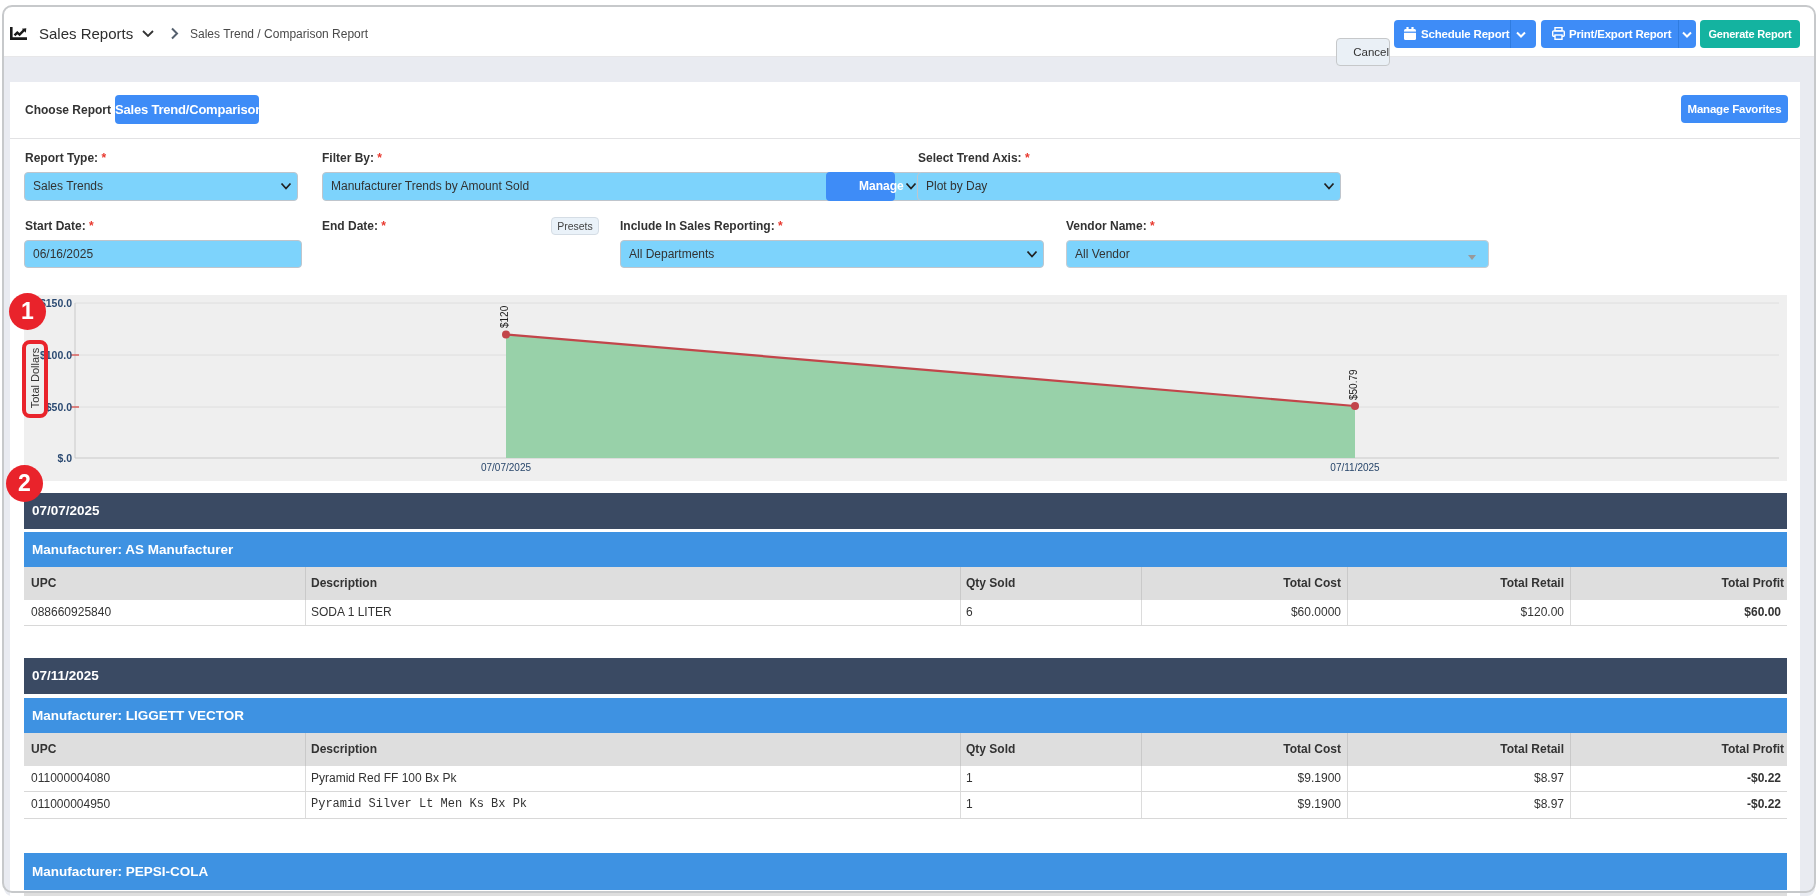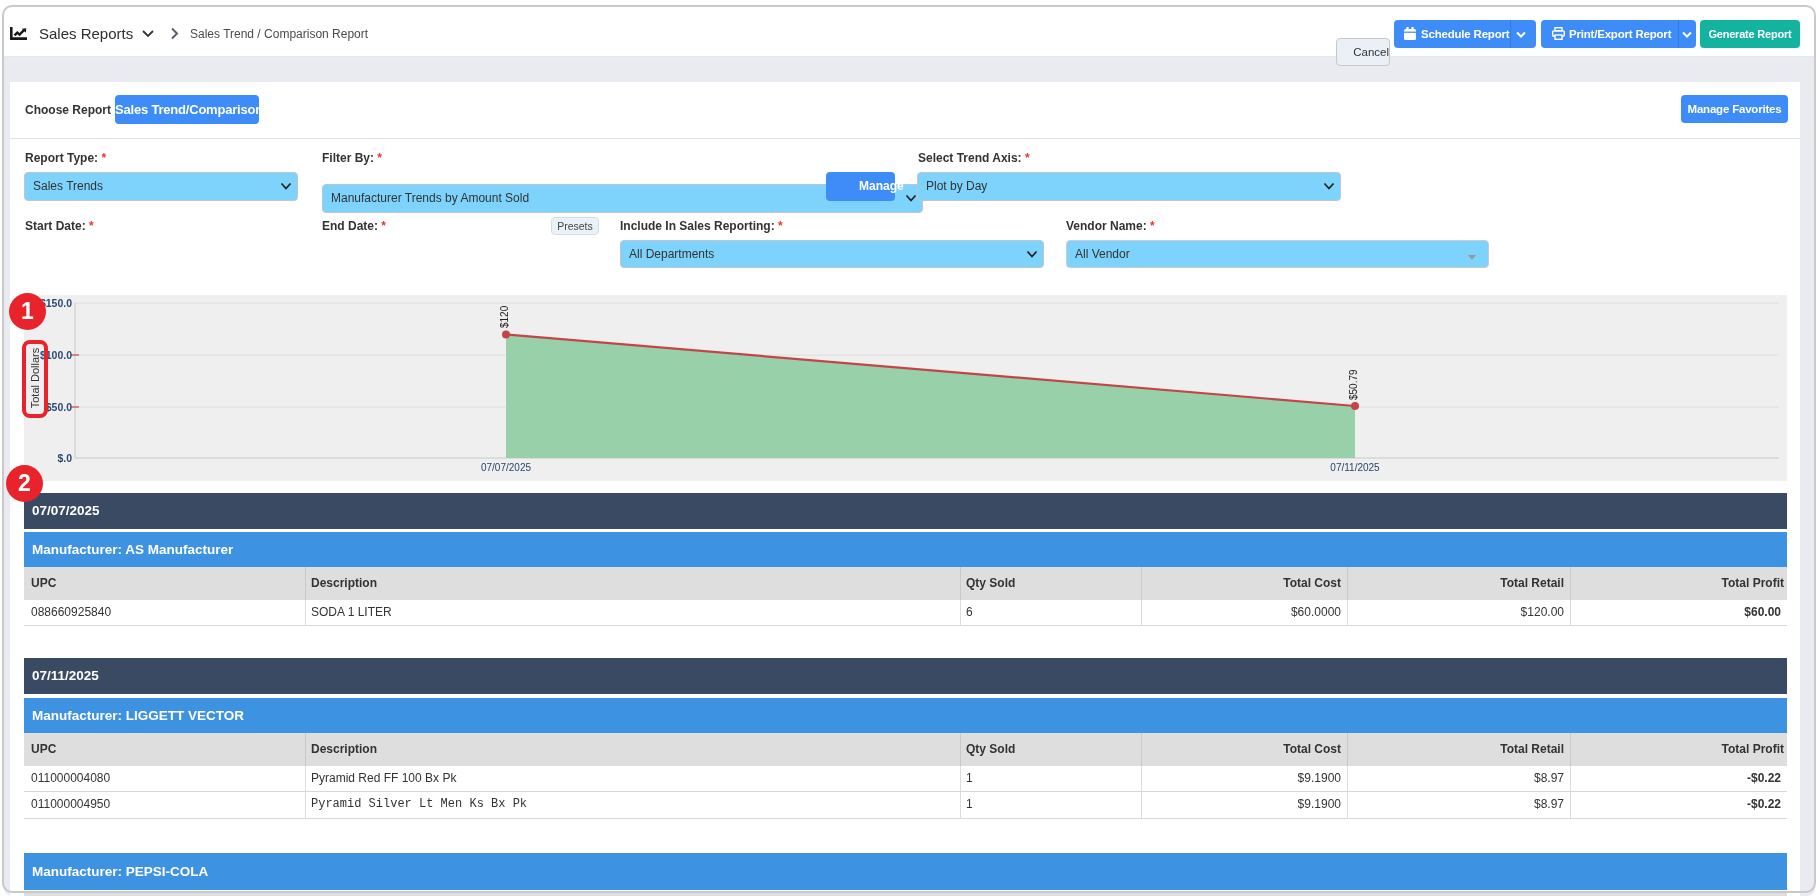--- a/index.html
+++ b/index.html
@@ -87,37 +87,38 @@
   <div class="abs" style="left:10px;top:138px;width:1790px;height:1px;background:#e2e2e4;"></div>
 
   <div class="lbl" style="left:25px;top:151px;">Report Type: <span class="star">*</span></div>
   <div class="lbl" style="left:322px;top:151px;">Filter By: <span class="star">*</span></div>
   <div class="lbl" style="left:918px;top:151px;">Select Trend Axis: <span class="star">*</span></div>
   <div class="sel" style="left:24px;top:172px;width:274px;">Sales Trends
     <svg class="chev" width="12" height="9" viewBox="0 0 12 9">
           <path d="M1.5 1.5 L6 6.5 L10.5 1.5" stroke="#222" stroke-width="1.8" fill="none"></path>
         </svg>
   </div>
-  <div class="sel" style="left:322px;top:184px;width:601px;">Manufacturer Trends by Amount Sold
+  <div class="sel" style="left:322px;top:172px;width:601px;">Manufacturer Trends by Amount Sold
     <svg class="chev" width="12" height="9" viewBox="0 0 12 9">
           <path d="M1.5 1.5 L6 6.5 L10.5 1.5" stroke="#222" stroke-width="1.8" fill="none"></path>
         </svg>
   </div>
   <div class="btn" style="left:826px;top:172px;width:69px;height:29px;font-size:12px;line-height:29px;padding-left:33px;">Manage</div>
   <div class="sel" style="left:917px;top:172px;width:424px;">Plot by Day
     <svg class="chev" width="12" height="9" viewBox="0 0 12 9">
           <path d="M1.5 1.5 L6 6.5 L10.5 1.5" stroke="#222" stroke-width="1.8" fill="none"></path>
         </svg>
   </div>
 
   <div class="lbl" style="left:25px;top:219px;">Start Date: <span class="star">*</span></div>
   <div class="lbl" style="left:322px;top:219px;">End Date: <span class="star">*</span></div>
   <div class="abs" style="left:551px;top:217px;width:48px;height:18px;background:#eaf2f9;border:1px solid #d5dde5;border-radius:4px;font-size:10.5px;color:#444;text-align:center;line-height:16px;">Presets</div>
   <div class="lbl" style="left:620px;top:219px;">Include In Sales Reporting: <span class="star">*</span></div>
   <div class="lbl" style="left:1066px;top:219px;">Vendor Name: <span class="star">*</span></div>
+  <div class="sel" style="left:24px;top:240px;width:278px;height:28px;line-height:26px;">06/16/2025</div>
   <div class="sel" style="left:620px;top:240px;width:424px;height:28px;line-height:26px;">All Departments
     <svg class="chev" width="12" height="9" viewBox="0 0 12 9">
           <path d="M1.5 1.5 L6 6.5 L10.5 1.5" stroke="#222" stroke-width="1.8" fill="none"></path>
         </svg>
   </div>
   <div class="sel" style="left:1066px;top:240px;width:423px;height:28px;line-height:26px;border-color:#c9ccd0;">All Vendor
     <svg class="chev" style="top:14px;right:12px;" width="8" height="5" viewBox="0 0 8 5">
           <path d="M0 0 L8 0 L4 5 Z" fill="#999"></path>
         </svg>
   </div>

